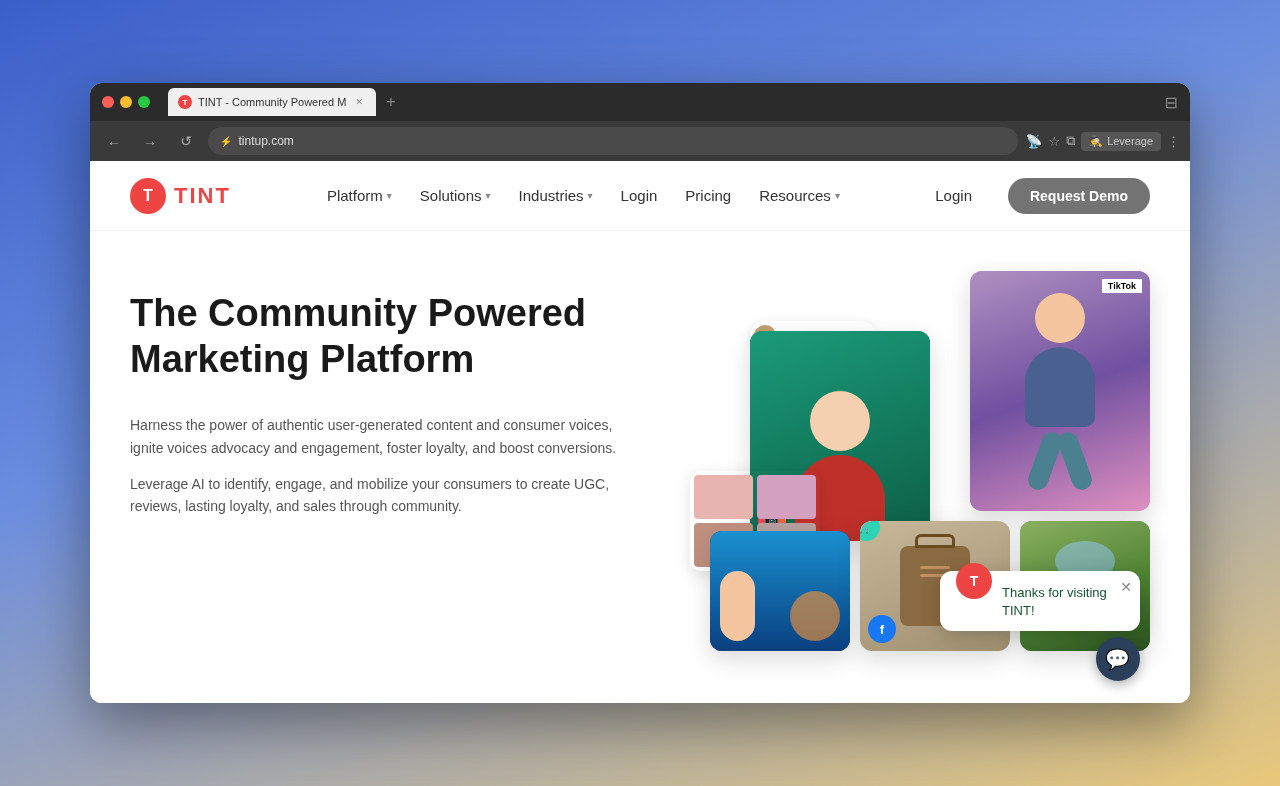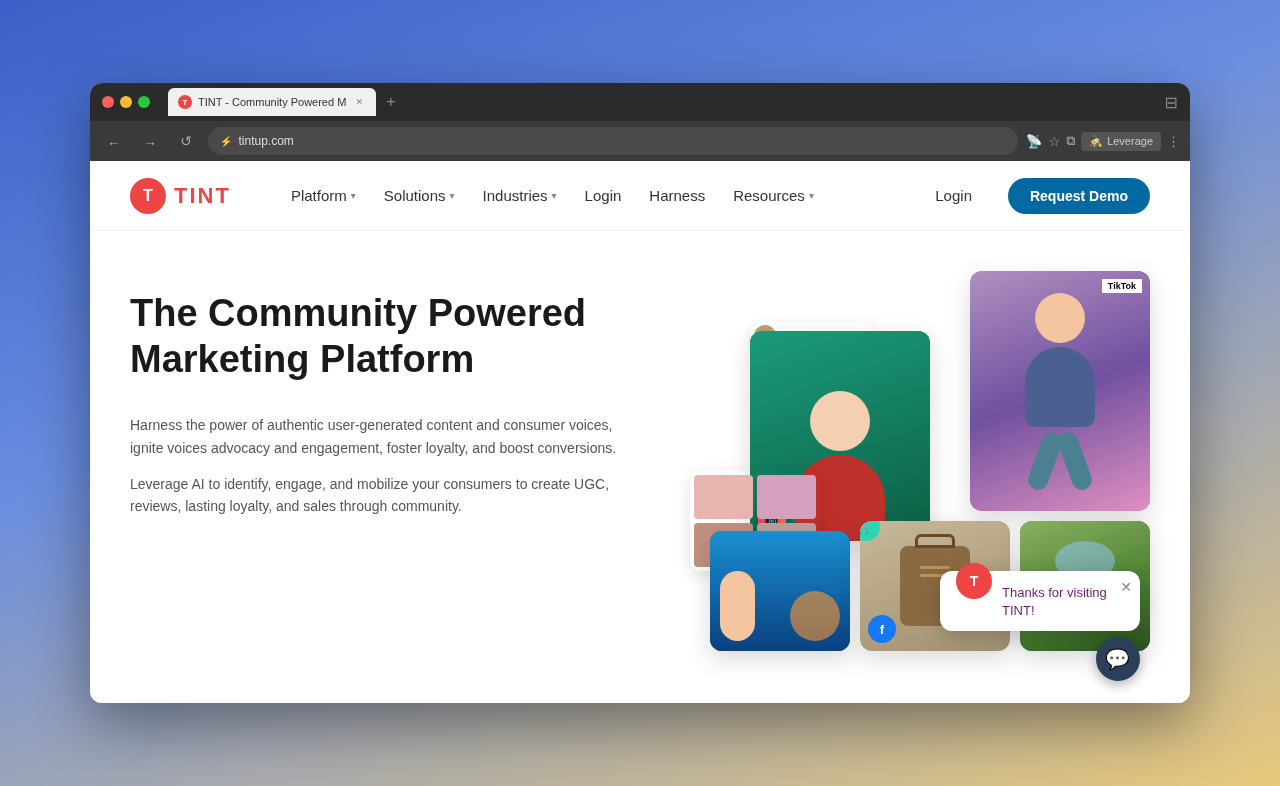--- a/index.html
+++ b/index.html
@@ -210,20 +210,21 @@
       font-weight: 700;
       color: #ef4444;
       letter-spacing: 2px;
     }
 
     .nav-links {
       display: flex;
       align-items: center;
       gap: 28px;
       flex: 1;
+      margin-left: 36px;
     }
 
     .nav-link {
       font-size: 15px;
       color: #333;
       cursor: pointer;
       display: flex;
       align-items: center;
       gap: 4px;
     }
@@ -239,21 +240,21 @@
       gap: 36px;
     }
 
     .login-btn {
       font-size: 15px;
       color: #333;
       cursor: pointer;
     }
 
     .demo-btn {
-      background: #0369a1;
+      background: #737373;
       color: #fff;
       border: none;
       border-radius: 25px;
       padding: 10px 22px;
       font-size: 14px;
       font-weight: 600;
       cursor: pointer;
     }
 
     
@@ -445,21 +446,21 @@
       justify-content: center;
       color: #fff;
       font-size: 14px;
       font-weight: bold;
       flex-shrink: 0;
       margin-top: -20px;
     }
 
     .chat-text {
       font-size: 13px;
-      color: #701a75;
+      color: #14532d;
       font-weight: 500;
     }
 
     .chat-close {
       position: absolute;
       top: 8px;
       right: 8px;
       color: #888;
       font-size: 14px;
       cursor: pointer;
@@ -558,21 +559,21 @@
           <span class="chevron">▾</span>
         </div>
         <div class="nav-link">
           <span>Industries</span>
           <span class="chevron">▾</span>
         </div>
         <div class="nav-link">
           <span>Login</span>
         </div>
         <div class="nav-link">
-          <span>Harness</span>
+          <span>Pricing</span>
         </div>
         <div class="nav-link">
           <span>Resources</span>
           <span class="chevron">▾</span>
         </div>
       </div>
 
       <div class="nav-actions">
         <button class="login-btn" style="background:none;border:none;cursor:pointer;font-size:15px;">Login</button>
         <button class="demo-btn">Request Demo</button>

